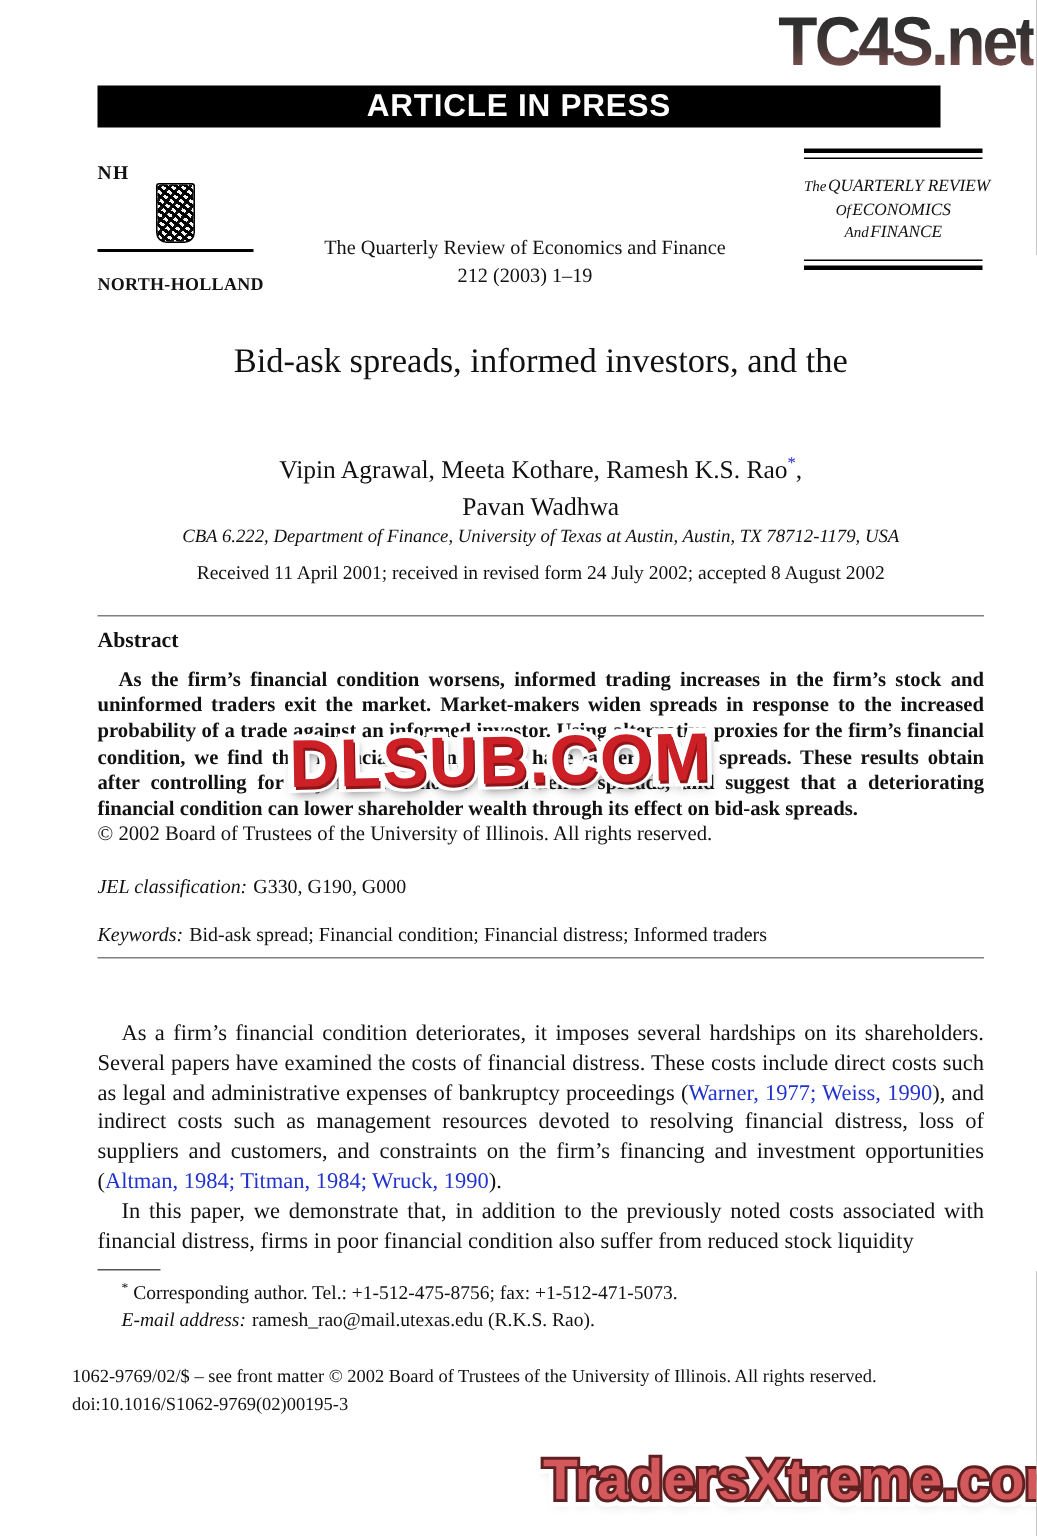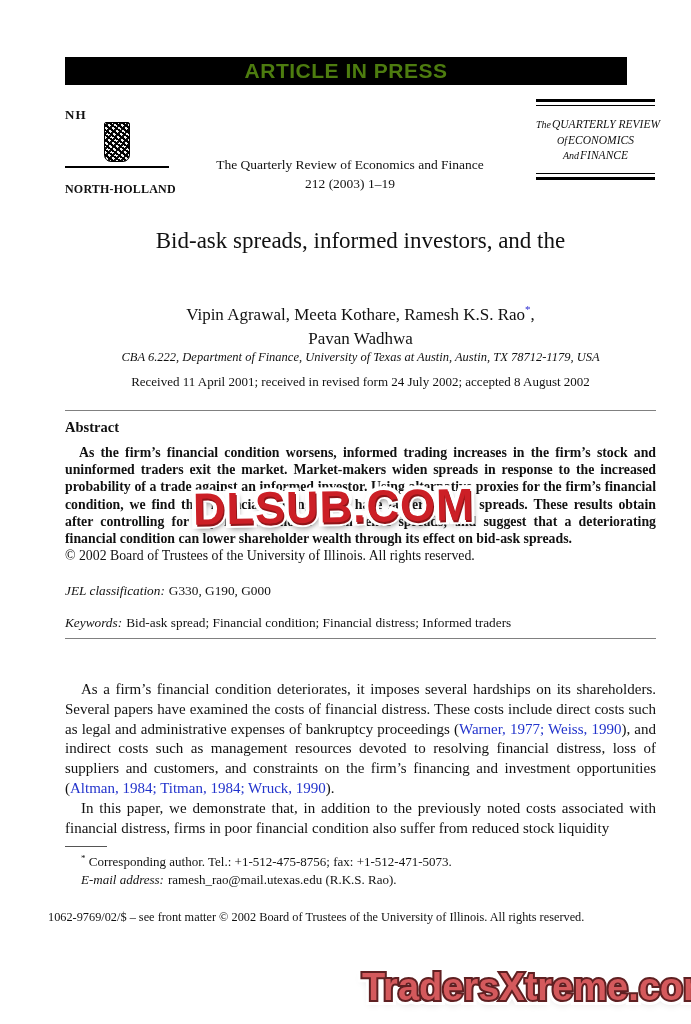--- a/index.html
+++ b/index.html
@@ -18,21 +18,21 @@
       background:linear-gradient(180deg,#2f2f2f 30%,#463838 60%,#8e5a58 92%);
       -webkit-background-clip:text;background-clip:text;color:transparent;
     }
   }
   
   .banner{
     position:absolute;left:65px;top:57px;width:562px;height:28px;background:#000;
     display:flex;align-items:center;justify-content:center;
   }
   .banner span{
-    color:#4d7c0f;font-family:"Liberation Sans",sans-serif;font-weight:700;
+    color:#ffffff;font-family:"Liberation Sans",sans-serif;font-weight:700;
     font-size:21px;letter-spacing:.5px;
   }
   
   .publisher{position:absolute;left:65px;top:108px;width:104px;text-align:left;}
   .emblem-nh{font-size:13px;font-weight:600;letter-spacing:1px;line-height:13px;}
   .emblem-box{
     width:24px;height:38px;margin:1px auto 0;border:1px solid #000;
     border-radius:2px 2px 7px 7px;background-color:#f2f2f2;
     background-image:
       repeating-linear-gradient(37deg,#000 0 2px,transparent 2px 4px),
@@ -102,20 +102,23 @@
   }
   .tr-back{-webkit-text-stroke:10px #ffffff;color:#fff;text-shadow:0 0 5px #fff,0 4px 8px rgba(0,0,0,.2);}
   .tr-mid{-webkit-text-stroke:4px #5f2022;color:#5f2022;}
   .tr-front{color:#d4595c;}
 </style>
 </head>
 <body>
 
 <div class="page">
 
+  <div class="tc4s">
+    <span class="tc4s-text">TC4S.net</span>
+  </div>
 
   <div class="banner">
     <span>ARTICLE IN PRESS</span>
   </div>
 
   <div class="publisher">
     <div>
       <div class="emblem-nh">NH</div>
       <div class="emblem-box"></div>
     </div>
@@ -173,20 +176,21 @@
   </div>
 
   <div class="fn-rule"></div>
   <div class="footnote">
     <div class="fn1"><sup class="fnsup">*</sup> <span>Corresponding author. Tel.: +1-512-475-8756; fax: +1-512-471-5073.</span></div>
     <div class="fn2"><span class="it">E-mail address:</span><span>ramesh_rao@mail.utexas.edu (R.K.S. Rao).</span></div>
   </div>
 
   <div class="imprint">
     <div>1062-9769/02/$ – see front matter © 2002 Board of Trustees of the University of Illinois. All rights reserved.</div>
+    <div>doi:10.1016/S1062-9769(02)00195-3</div>
   </div>
 
   <div class="dlsub">
     <span class="dl-back">DLSUB.COM</span>
     <span class="dl-front">DLSUB.COM</span>
   </div>
 
   <div class="traders">
     <span class="tr-back">TradersXtreme.com</span>
     <span class="tr-mid">TradersXtreme.com</span>

